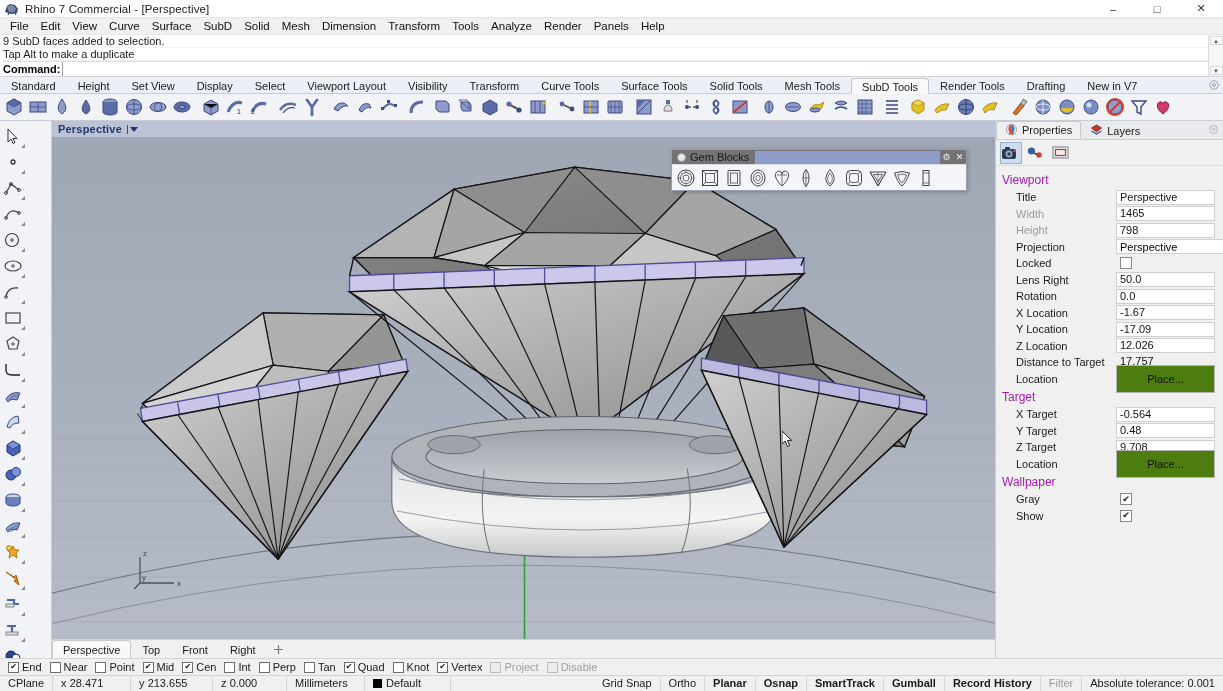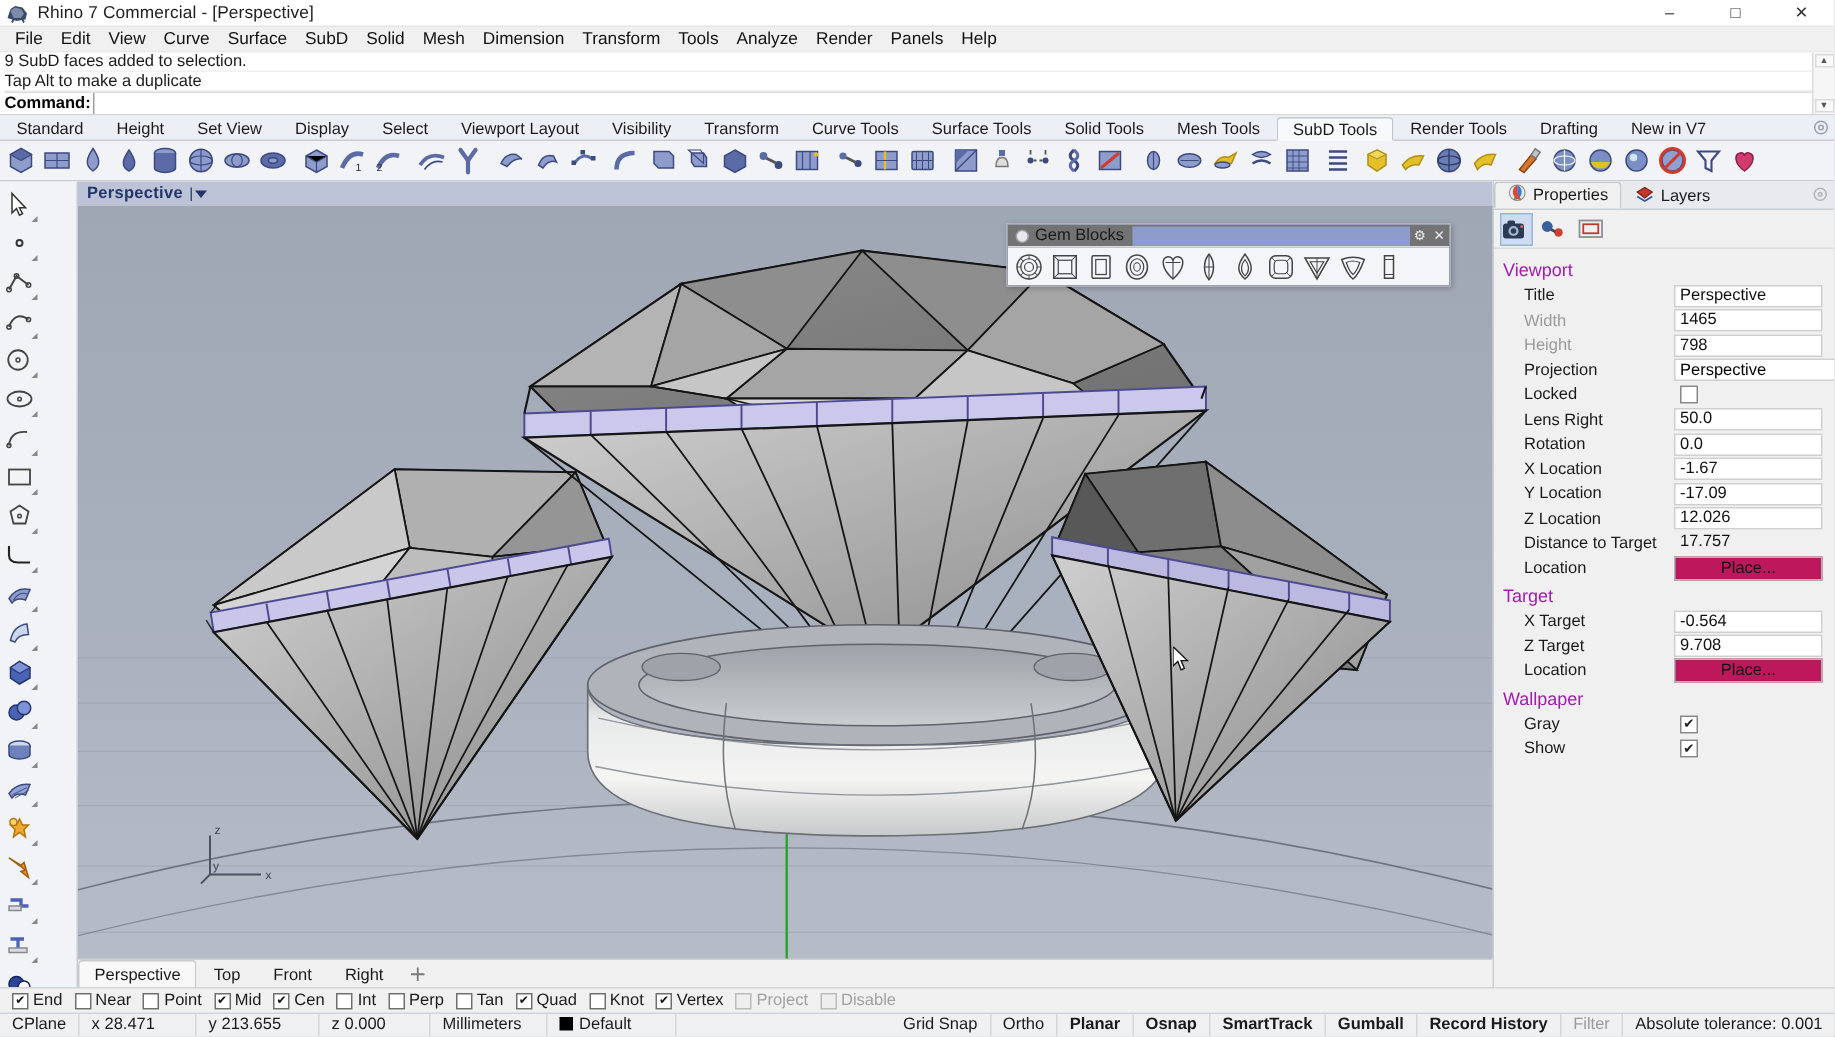--- a/index.html
+++ b/index.html
@@ -122,21 +122,21 @@
   .plabel.dim{ color:#9a9a9a;}
   .pval{ flex:1; margin-right:8px; height:15px; background:#fff; border:1px solid #cfcfcf;
     font-size:11px; line-height:13px; padding:0 3px; color:#111;}
   .pval.plain{ background:transparent;border:none;padding-left:4px;}
   .pval.withbtn{ display:flex; align-items:center; padding:0; border:none;background:transparent;}
   .pval.withbtn input{ flex:1;height:15px;background:#fff;border:1px solid #cfcfcf;
     font-size:11px;padding:0 3px;font-family:"Liberation Sans",sans-serif;outline:none;min-width:0;}
   .chk{ width:12px;height:12px;background:#fff;border:1px solid #888;
     display:flex;align-items:center;justify-content:center;margin-left:4px;}
   .chk.on:after{ content:"✔"; font-size:9px; color:#222; line-height:1;}
-  .placebtn{ flex:1; margin-right:8px; height:16px; background:#be185d; border:1px solid #b4b4b4;
+  .placebtn{ flex:1; margin-right:8px; height:28px; background:#4d7c0f; border:1px solid #b4b4b4;
     font-size:11px; display:flex;align-items:center;justify-content:center;color:#111;}
 
   
   .osnapbar{ flex:0 0 17px; background:#f0f0f0; display:flex; align-items:center;
     border-top:1px solid #d4d4d4; padding-left:6px; gap:1px;}
   .osnap{ display:flex;align-items:center;gap:3px;padding:0 5px 0 2px;font-size:11px;color:#1a1a1a;}
   .osnap.dis{ color:#a0a0a0;}
   .obox{ width:11px;height:11px;background:#fff;border:1px solid #6f6f6f;
     display:flex;align-items:center;justify-content:center;}
   .osnap.dis .obox{ background:#eee;border-color:#bbb;}
@@ -1089,20 +1089,24 @@
           <div class="prow">
             <div class="plabel">Location</div>
             <div class="placebtn">Place...</div>
           </div>
           <div class="grp">Target</div>
           <div class="prow">
             <div class="plabel">X Target</div>
             <div class="pval">-0.564</div>
           </div>
           <div class="prow">
+            <div class="plabel">Y Target</div>
+            <div class="pval">0.48</div>
+          </div>
+          <div class="prow">
             <div class="plabel">Z Target</div>
             <div class="pval">9.708</div>
           </div>
           <div class="prow">
             <div class="plabel">Location</div>
             <div class="placebtn">Place...</div>
           </div>
           <div class="grp">Wallpaper</div>
           <div class="prow">
             <div class="plabel">Gray</div>

